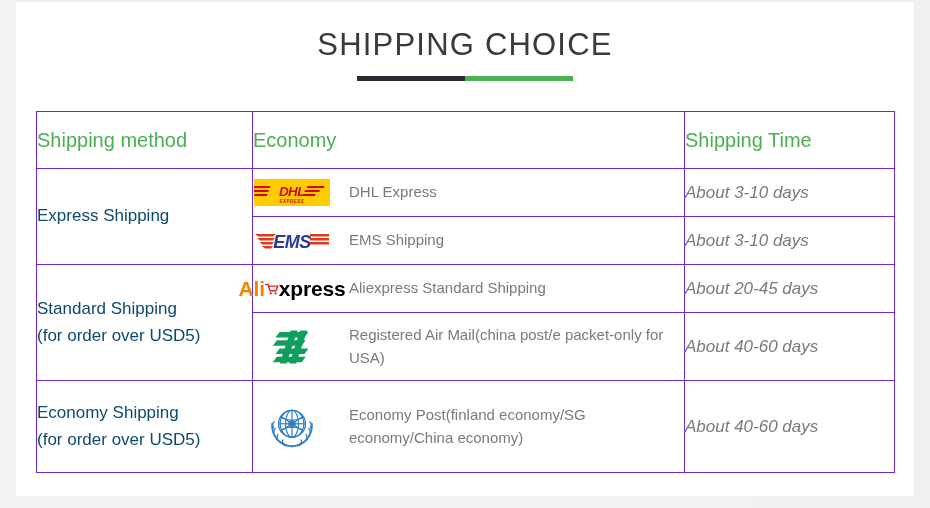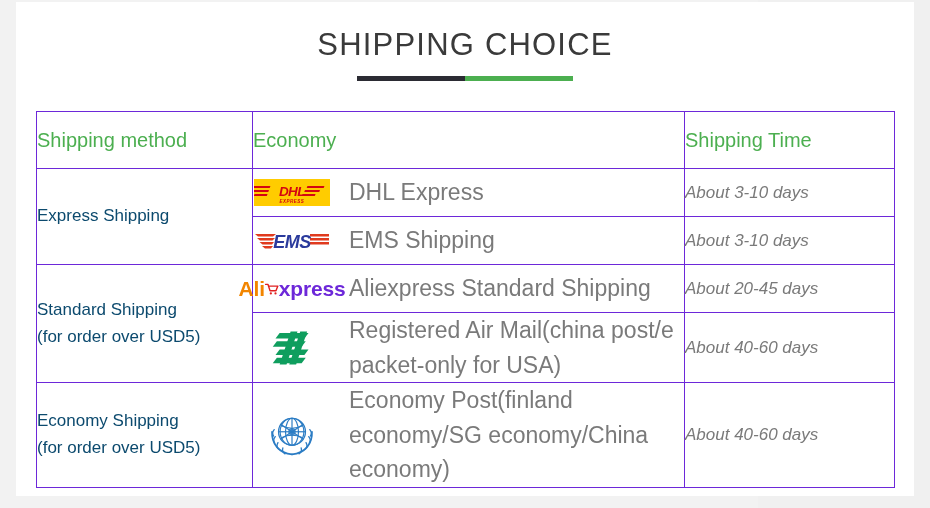--- a/index.html
+++ b/index.html
@@ -105,21 +105,21 @@
   }
   .logo-box {
     width: 78px;
     min-width: 78px;
     display: flex;
     align-items: center;
     justify-content: center;
   }
   .courier-name {
     color: #7a7a7a;
-    font-size: 23px;
+    font-size: 15px;
     line-height: 1.5;
   }
 
   .r-dhl  { height: 48px; }
   .r-ems  { height: 48px; }
   .r-ali  { height: 48px; }
   .r-cp   { height: 68px; }
   .r-un   { height: 92px; }
 
   
@@ -130,21 +130,21 @@
     position: relative;
     overflow: hidden;
     display: block;
   }
   
   .ems { width: 76px; height: 28px; display:block; }
   
   .ali { display: flex; align-items: center; font-size: 21px; font-weight: bold; letter-spacing: -0.2px; }
   .ali .ali-a { color: #f28500; }
   .ali .ali-cart { color: #e02020; margin: 0 0px; display:inline-flex; }
-  .ali .ali-x { color: #6d28d9; }
+  .ali .ali-x { color: #000000; }
   
   .cpost { width: 44px; height: 44px; display:block; }
   
   .un { width: 54px; height: 54px; display:block; }
 </style>
 </head>
 <body>
 
 <div class="page">
   <div class="card">

